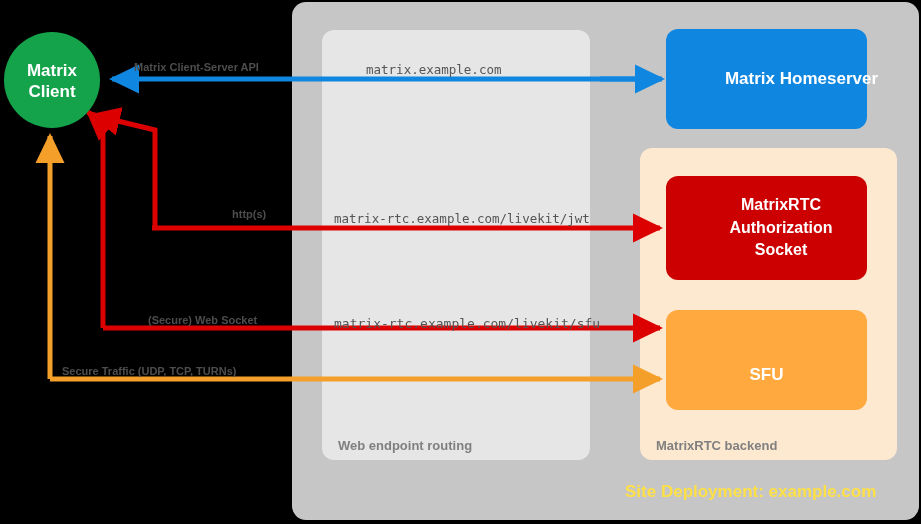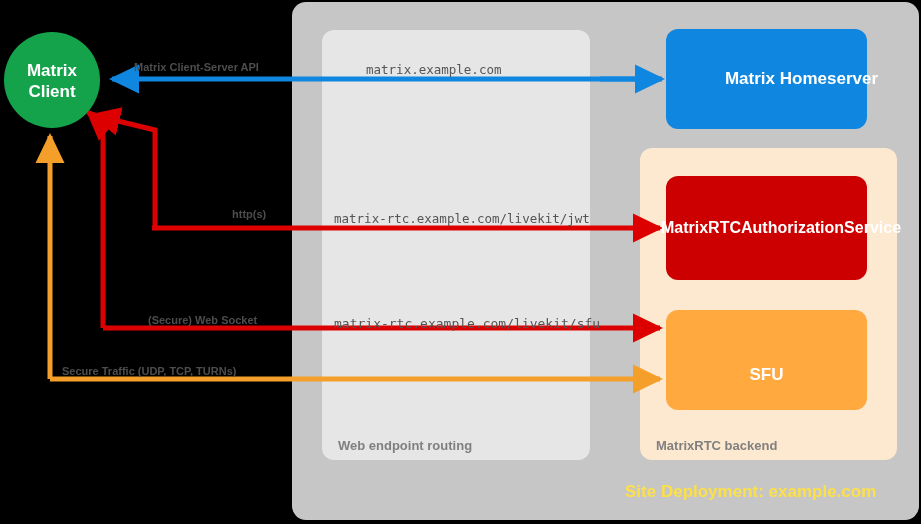--- a/index.html
+++ b/index.html
@@ -104,24 +104,24 @@
     <circle cx="52" cy="80" r="48" fill="#14a34a"></circle>
   </svg>
 
   <div class="node-label txt-white-bold" style="left:4px; top:54px; width:96px; height:54px; flex-direction:column; font-size:17px; line-height:1.25;">
     <span>Matrix</span>
     <span>Client</span>
   </div>
 
   <div class="node-label txt-white-bold" style="left:666px; top:29px; width:201px; height:100px; font-size:17px;margin-left:35px;">Matrix Homeserver</div>
 
-  <div class="node-label txt-white-bold" style="left:666px; top:176px; width:230px; height:104px; flex-direction:row; font-size:16px; line-height:1.4;">
+  <div class="node-label txt-white-bold" style="left:666px; top:176px; width:230px; height:104px; flex-direction:column; font-size:16px; line-height:1.4;">
     <span>MatrixRTC</span>
     <span>Authorization</span>
-    <span>Service</span>
+    <span>Socket</span>
   </div>
 
   <div class="node-label txt-white-bold" style="left:666px; top:310px; width:201px; height:129px; font-size:17px;">SFU</div>
 
   <div class="zone-label txt-gray-bold" style="left:338px; top:438px; font-size:13px;">Web endpoint routing</div>
 
   <div class="zone-label txt-gray-bold" style="left:656px; top:438px; font-size:13px;">MatrixRTC backend</div>
 
   <div class="zone-label" style="left:625px; top:482px; font-size:17px; color:#fde047;">Site Deployment: example.com</div>
 

